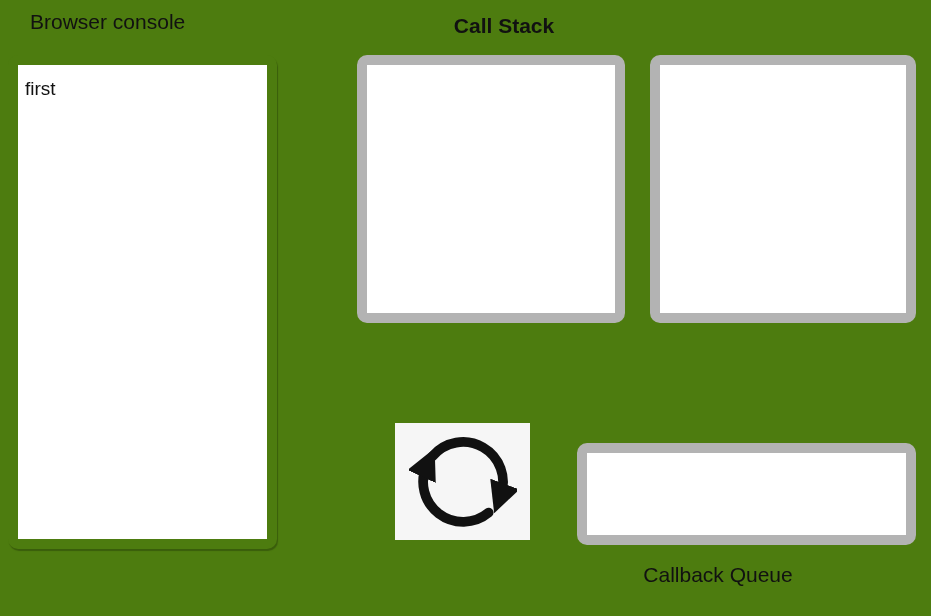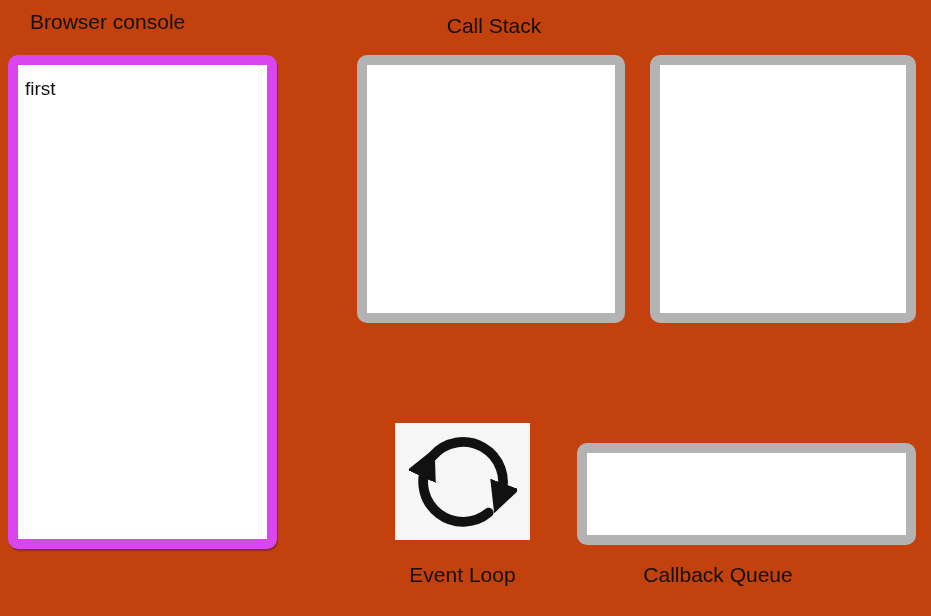--- a/index.html
+++ b/index.html
@@ -5,43 +5,43 @@
   * { margin: 0; padding: 0; box-sizing: border-box; }
   html, body { background: #ffffff; }
   body {
     font-family: "Liberation Sans", "DejaVu Sans", sans-serif;
     color: #111111;
   }
   .canvas {
     position: relative;
     width: 931px;
     height: 616px;
-    background: #c2410c;
+    background: #4d7c0f;
     overflow: hidden;
   }
   .label {
     position: absolute;
     font-size: 21px;
     color: #111111;
     white-space: nowrap;
   }
   .label.centered { text-align: center; }
 
   .title-browser-console { left: 30px; top: 10px; }
-  .title-call-stack      { left: 360px; top: 14px; width: 268px; }
+  .title-call-stack      { left: 370px; top: 14px; width: 268px; font-weight: bold; }
   .title-web-apis        { left: 650px; top: 14px; width: 266px; }
   .title-event-loop      { left: 380px; top: 563px; width: 165px; }
   .title-callback-queue  { left: 545px; top: 563px; width: 346px; }
 
   .console-box {
     position: absolute;
     left: 8px; top: 55px;
     width: 269px; height: 494px;
     background: #ffffff;
-    border: 10px solid #d946ef;
+    border: 10px solid #4d7c0f;
     border-radius: 10px;
     box-shadow: 1px 2px 1px rgba(0,0,0,0.25);
   }
   .console-entry {
     padding: 13px 7px;
     font-size: 19px;
     color: #111111;
   }
 
   .gray-box {
@@ -86,19 +86,18 @@
       <defs>
         <marker id="ah" viewBox="0 0 10 10" refX="4" refY="5" markerWidth="3.2" markerHeight="3.2" orient="auto">
           <path d="M 0 0 L 10 5 L 0 10 z" fill="#111111"></path>
         </marker>
       </defs>
       <path d="M 21.7 26.2 A 37 37 0 0 1 84.8 62.7" fill="none" stroke="#111111" stroke-width="9" stroke-linecap="round" marker-end="url(#ah)"></path>
       <path d="M 73.8 78.3 A 37 37 0 0 1 16.5 34.4" fill="none" stroke="#111111" stroke-width="9" stroke-linecap="round" marker-end="url(#ah)"></path>
     </svg>
   </div>
 
-  <div class="label centered title-event-loop">Event Loop</div>
 
   <div class="gray-box callback-queue-box"></div>
 
   <div class="label centered title-callback-queue">Callback Queue</div>
 
 </div>
 
 </body></html>

